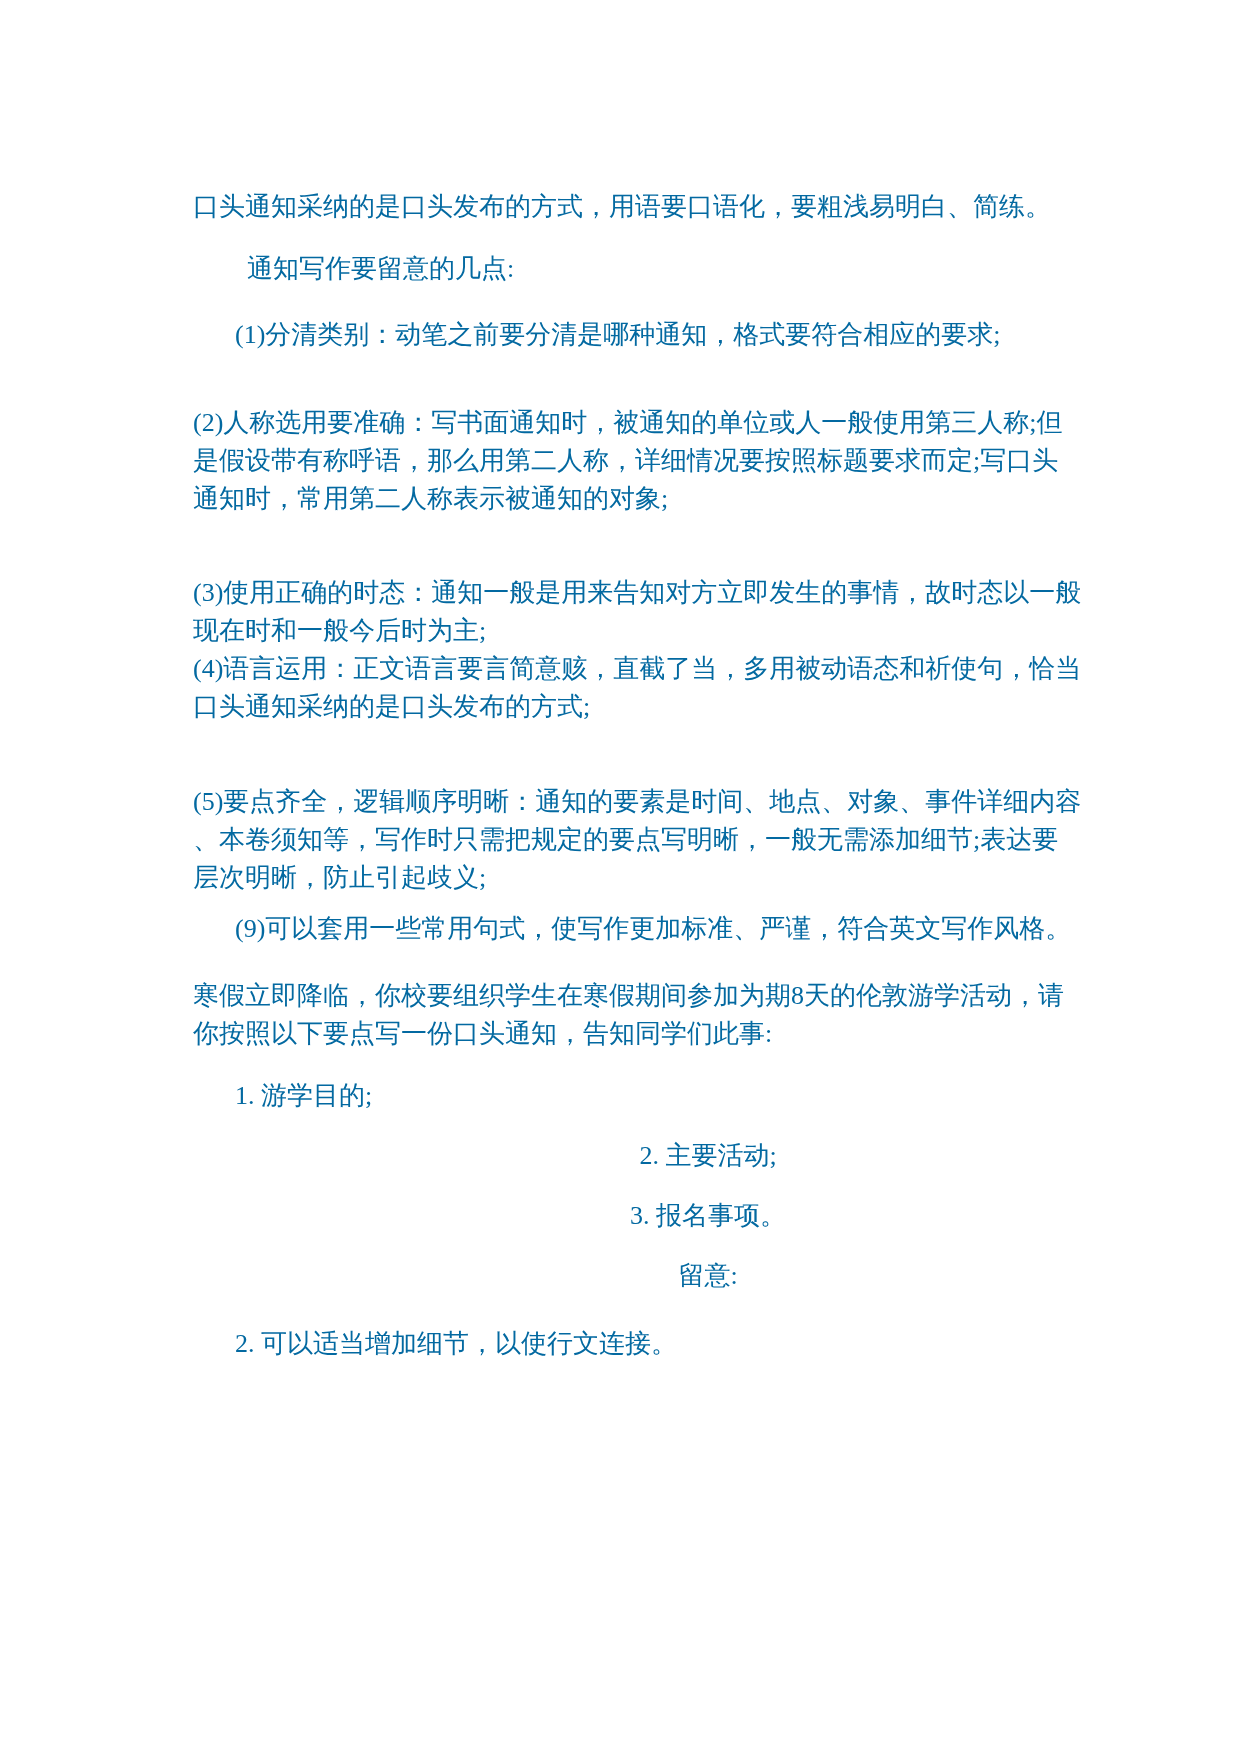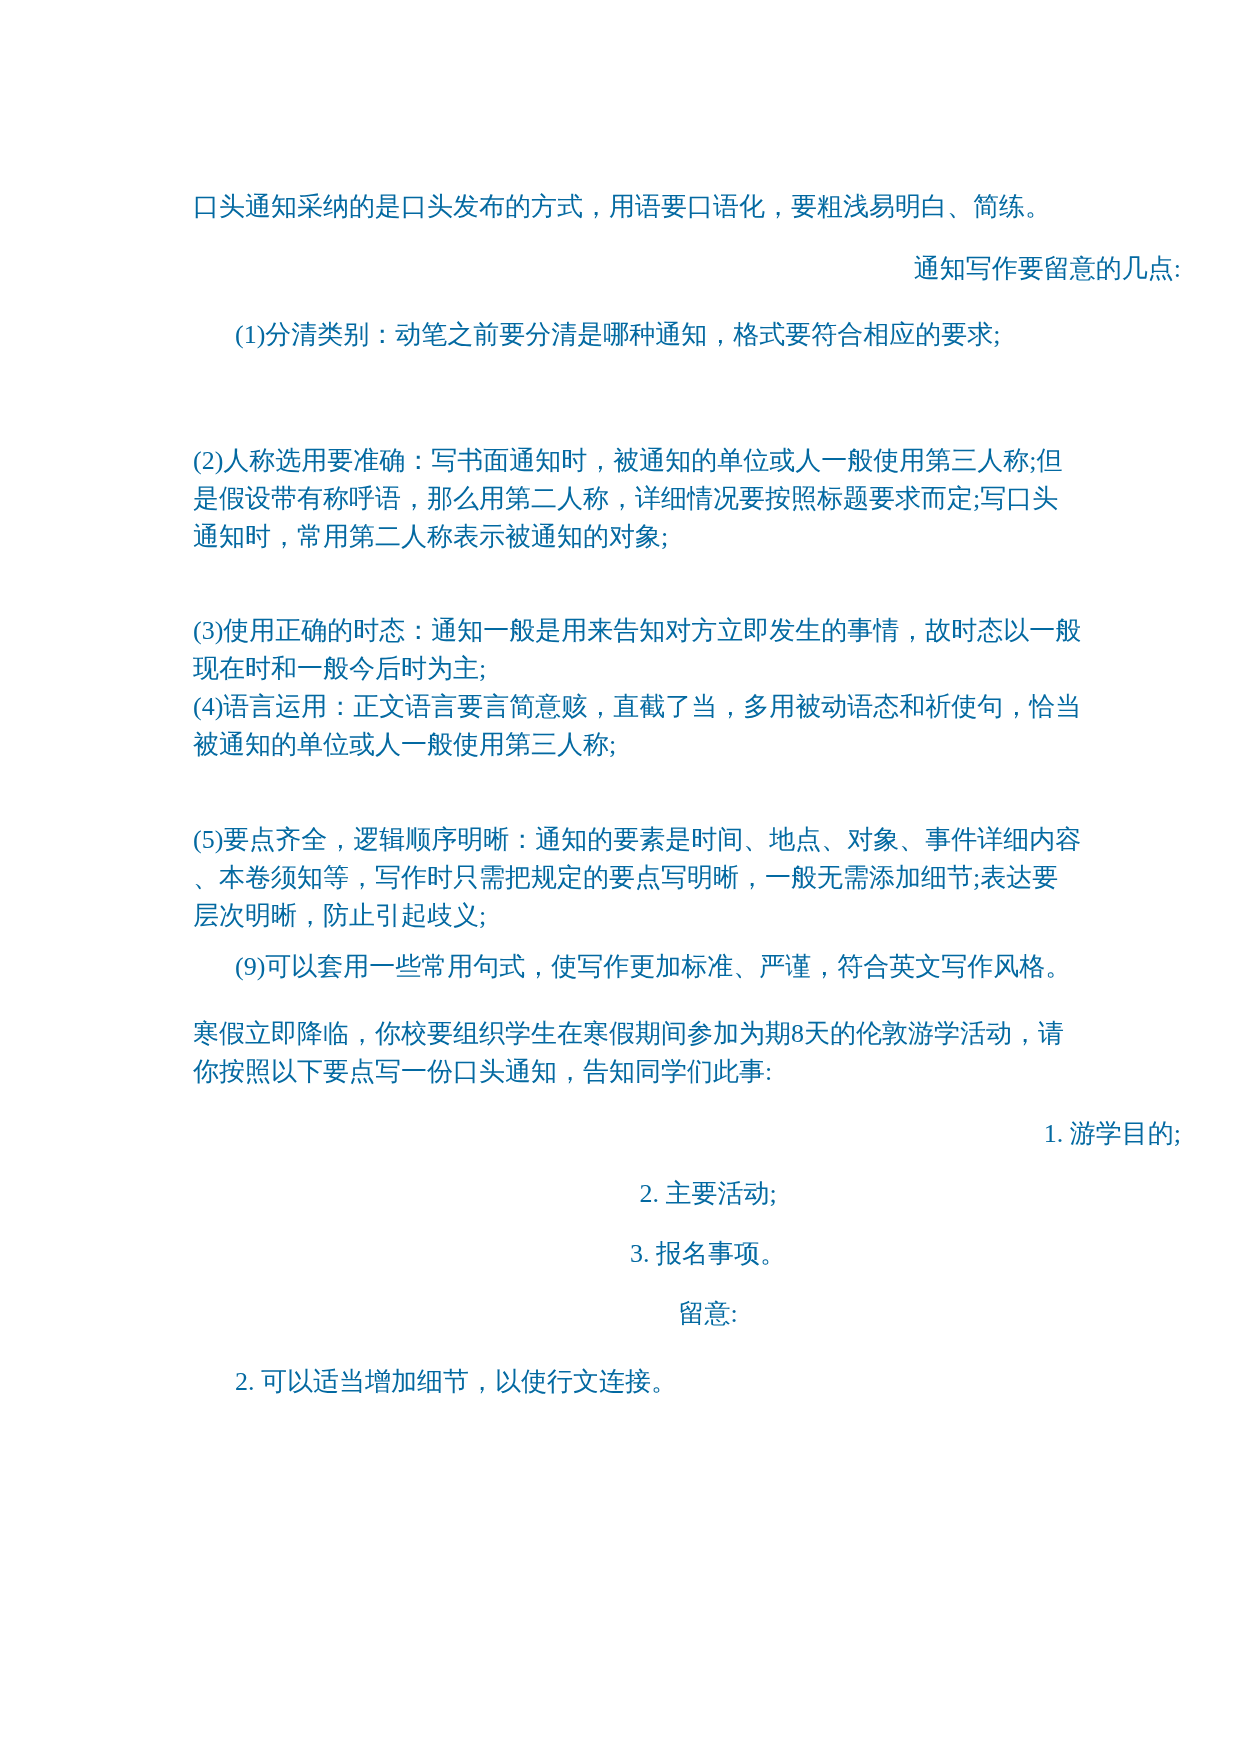--- a/index.html
+++ b/index.html
@@ -25,23 +25,23 @@
     line-height: 38px;
     letter-spacing: 0;
   }
   .line {
     white-space: nowrap;
   }
   
   .ind-a .line { padding-left: 54px; }  
   .ind-b .line { padding-left: 42px; }  
   
-  .m24 { margin-top: 24px; text-align: right; }
+  .m24 { margin-top: 24px; }
   .m28 { margin-top: 28px; }
-  .m59 { margin-top: 88px; }
+  .m59 { margin-top: 50px; }
   .m56 { margin-top: 56px; }
   .m49 { }
   .m57 { margin-top: 57px; }
   .m13 { margin-top: 13px; }
   .m62 { margin-top: 29px; }
   .m22 { margin-top: 22px; text-align: center; }
   .m34 { margin-top: 34px; }
   .m30 { margin-top: 30px; }
 </style>
 </head>
@@ -68,21 +68,21 @@
       <div class="line">通知时，常用第二人称表示被通知的对象;</div>
     </div>
 
     <div class="para m56">
       <div class="line">(3)使用正确的时态：通知一般是用来告知对方立即发生的事情，故时态以一般</div>
       <div class="line">现在时和一般今后时为主;</div>
     </div>
 
     <div class="para m49">
       <div class="line">(4)语言运用：正文语言要言简意赅，直截了当，多用被动语态和祈使句，恰当</div>
-      <div class="line">被通知的单位或人一般使用第三人称;</div>
+      <div class="line">口头通知采纳的是口头发布的方式;</div>
     </div>
 
     <div class="para m57">
       <div class="line">(5)要点齐全，逻辑顺序明晰：通知的要素是时间、地点、对象、事件详细内容</div>
       <div class="line">、本卷须知等，写作时只需把规定的要点写明晰，一般无需添加细节;表达要</div>
       <div class="line">层次明晰，防止引起歧义;</div>
     </div>
 
     <div class="para ind-b m13">
       <div class="line">(9)可以套用一些常用句式，使写作更加标准、严谨，符合英文写作风格。</div>

